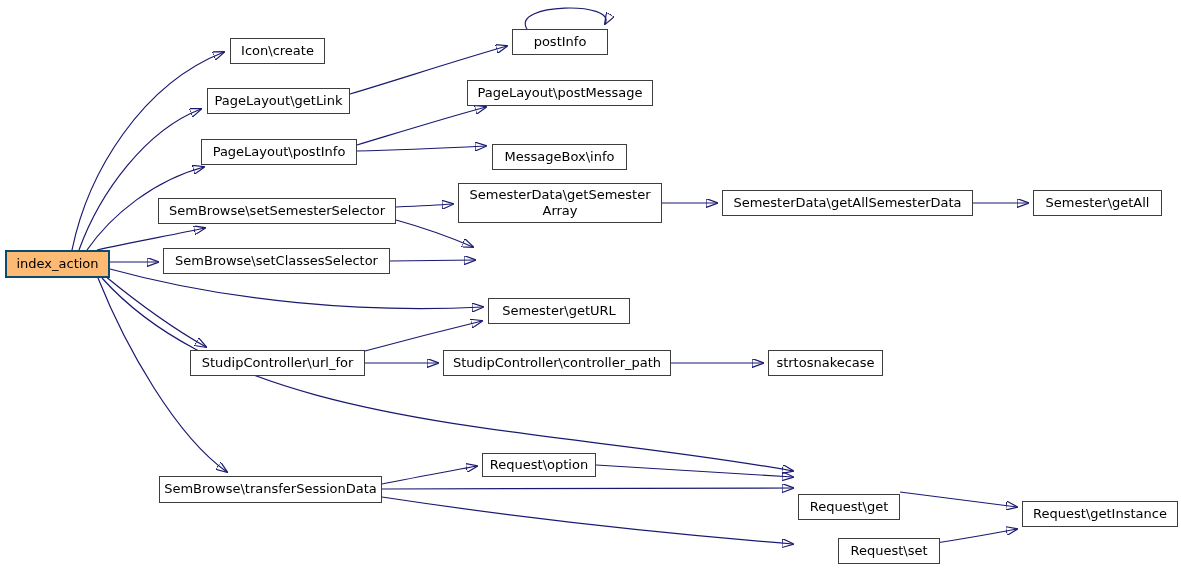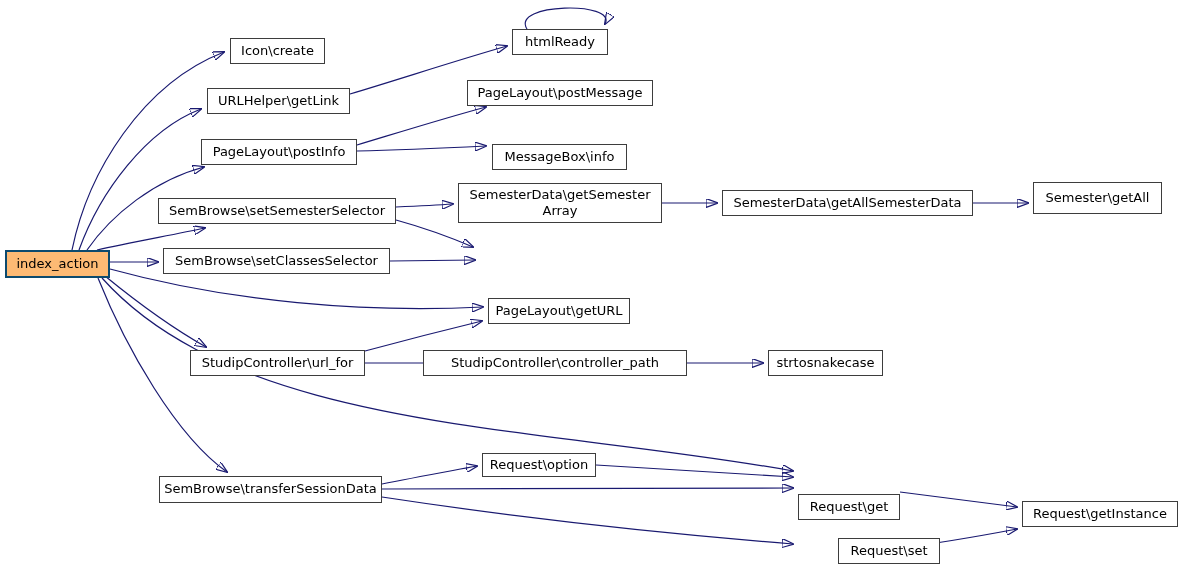--- a/index.html
+++ b/index.html
@@ -69,33 +69,33 @@
     <path d="M 382,484 C 412,478 445,472 477,466" marker-end="url(#arrow)"></path>
     <path d="M 382,489 L 793,488" marker-end="url(#arrow)"></path>
     <path d="M 382,497 C 520,518 670,534 793,544" marker-end="url(#arrow)"></path>
     <path d="M 596,465 C 665,469 730,473 793,477" marker-end="url(#arrow)"></path>
     <path d="M 900,492 C 940,497 980,502 1017,507" marker-end="url(#arrow)"></path>
     <path d="M 900,548 C 940,543 980,536 1017,529" marker-end="url(#arrow)"></path>
   </svg>
 
   <div class="node highlight" style="left:5px;top:250px;width:105px;height:28px">index_action</div>
   <div class="node" style="left:230px;top:38px;width:95px;height:26px">Icon\create</div>
-  <div class="node" style="left:207px;top:88px;width:143px;height:26px">URLHelper\getLink</div>
+  <div class="node" style="left:207px;top:88px;width:143px;height:26px">PageLayout\getLink</div>
   <div class="node" style="left:201px;top:139px;width:156px;height:26px">PageLayout\postInfo</div>
   <div class="node" style="left:158px;top:198px;width:238px;height:26px">SemBrowse\setSemesterSelector</div>
   <div class="node" style="left:163px;top:248px;width:227px;height:26px">SemBrowse\setClassesSelector</div>
-  <div class="node" style="left:512px;top:29px;width:96px;height:26px">htmlReady</div>
+  <div class="node" style="left:512px;top:29px;width:96px;height:26px">postInfo</div>
   <div class="node" style="left:467px;top:80px;width:186px;height:26px">PageLayout\postMessage</div>
   <div class="node" style="left:492px;top:144px;width:135px;height:26px">MessageBox\info</div>
   <div class="node" style="left:458px;top:183px;width:204px;height:40px">SemesterData\getSemester Array</div>
-  <div class="node" style="left:488px;top:298px;width:142px;height:26px">PageLayout\getURL</div>
+  <div class="node" style="left:488px;top:298px;width:142px;height:26px">Semester\getURL</div>
   <div class="node" style="left:190px;top:350px;width:175px;height:26px">StudipController\url_for</div>
-  <div class="node" style="left:423px;top:350px;width:264px;height:26px">StudipController\controller_path</div>
+  <div class="node" style="left:443px;top:350px;width:228px;height:26px">StudipController\controller_path</div>
   <div class="node" style="left:768px;top:350px;width:115px;height:26px">strtosnakecase</div>
   <div class="node" style="left:722px;top:190px;width:251px;height:26px">SemesterData\getAllSemesterData</div>
-  <div class="node" style="left:1033px;top:182px;width:129px;height:32px">Semester\getAll</div>
+  <div class="node" style="left:1033px;top:190px;width:129px;height:26px">Semester\getAll</div>
   <div class="node" style="left:159px;top:476px;width:223px;height:27px">SemBrowse\transferSessionData</div>
   <div class="node" style="left:482px;top:453px;width:114px;height:24px">Request\option</div>
   <div class="node" style="left:798px;top:494px;width:102px;height:26px">Request\get</div>
   <div class="node" style="left:838px;top:538px;width:102px;height:26px">Request\set</div>
   <div class="node" style="left:1022px;top:501px;width:156px;height:26px">Request\getInstance</div>
 
 </div>
 
 </body></html>

